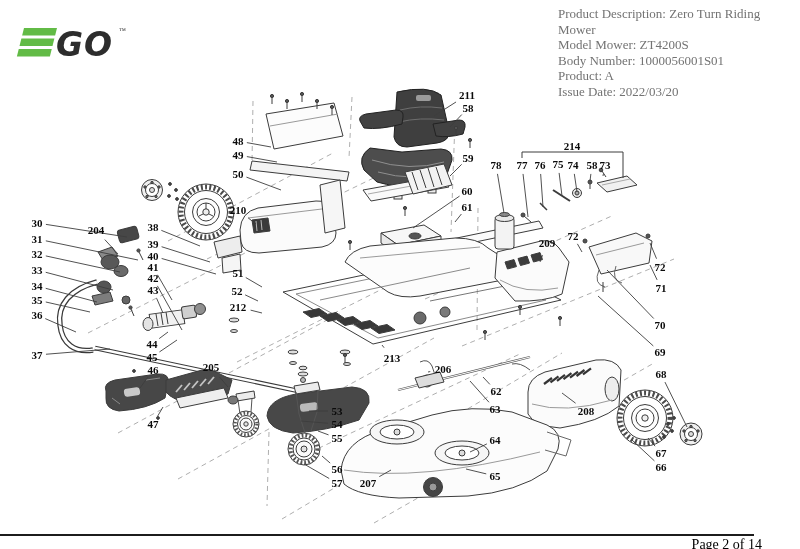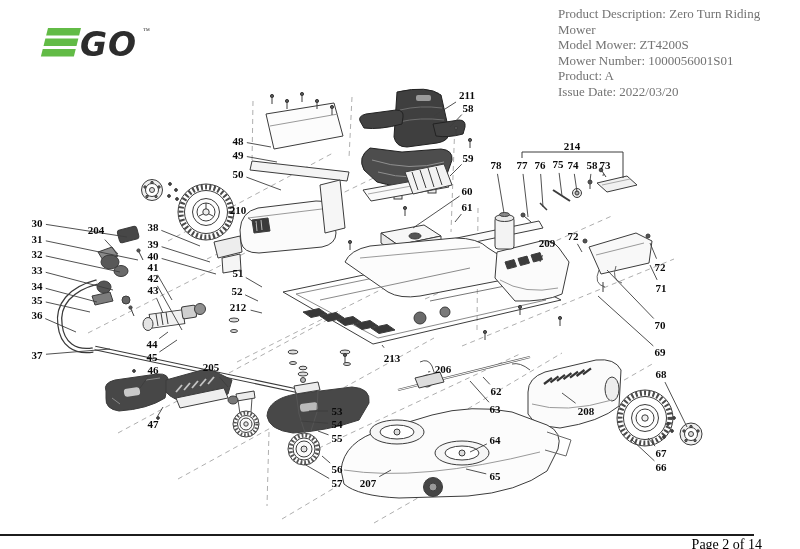--- a/index.html
+++ b/index.html
@@ -1,18 +1,18 @@
 <!DOCTYPE html>
 <html><head>
 <meta charset="utf-8">
 <style>
   html,body{margin:0;padding:0;background:#fff;}
   body{width:800px;height:549px;position:relative;overflow:hidden;
        font-family:"Liberation Serif",serif;color:#111;}
-  .logo{position:absolute;left:28px;top:20px;width:130px;height:46px;}
+  .logo{position:absolute;left:4px;top:20px;width:130px;height:46px;}
   .header-block{position:absolute;left:558px;top:6px;width:240px;
        font-size:13px;line-height:15.6px;color:#737373;}
   .footer-line{position:absolute;left:0;top:534px;width:754px;height:2px;background:#1c1c1c;}
   .footer-page{position:absolute;right:38px;top:537px;font-size:14px;color:#000;margin-left:33px;}
   svg.diagram{position:absolute;left:0;top:0;}
   .callout{font:bold 11px "Liberation Serif",serif;text-anchor:middle;fill:#0a0a0a;}
   .leader{stroke:#3d3d3d;stroke-width:0.9;fill:none;}
   .dash{stroke:#999;stroke-width:0.8;stroke-dasharray:5 4;fill:none;}
   .ln{stroke:#3c3c3c;stroke-width:1;fill:none;}
 </style>
@@ -490,19 +490,19 @@
       <rect x="22" y="29" width="33" height="7.5" fill="#62BB46"></rect>
     </g>
     <text x="52" y="36" font-family="DejaVu Sans, sans-serif" font-size="33" font-weight="bold" font-style="italic" fill="#2d2d2d" letter-spacing="1">GO</text>
     <text x="115" y="13" font-size="7" fill="#2d2d2d">™</text>
   </svg>
 </div>
 
 <div class="header-block">
   <div>Product Description: Zero Turn Riding Mower</div>
   <div>Model Mower: ZT4200S</div>
-  <div>Mower Number: 1000056001S01</div>
+  <div>Body Number: 1000056001S01</div>
   <div>Product: A</div>
   <div>Issue Date: 2022/03/20</div>
 </div>
 
 <div class="footer-line"></div>
 <div class="footer-page">Page 2 of 14</div>
 
 </body></html>

